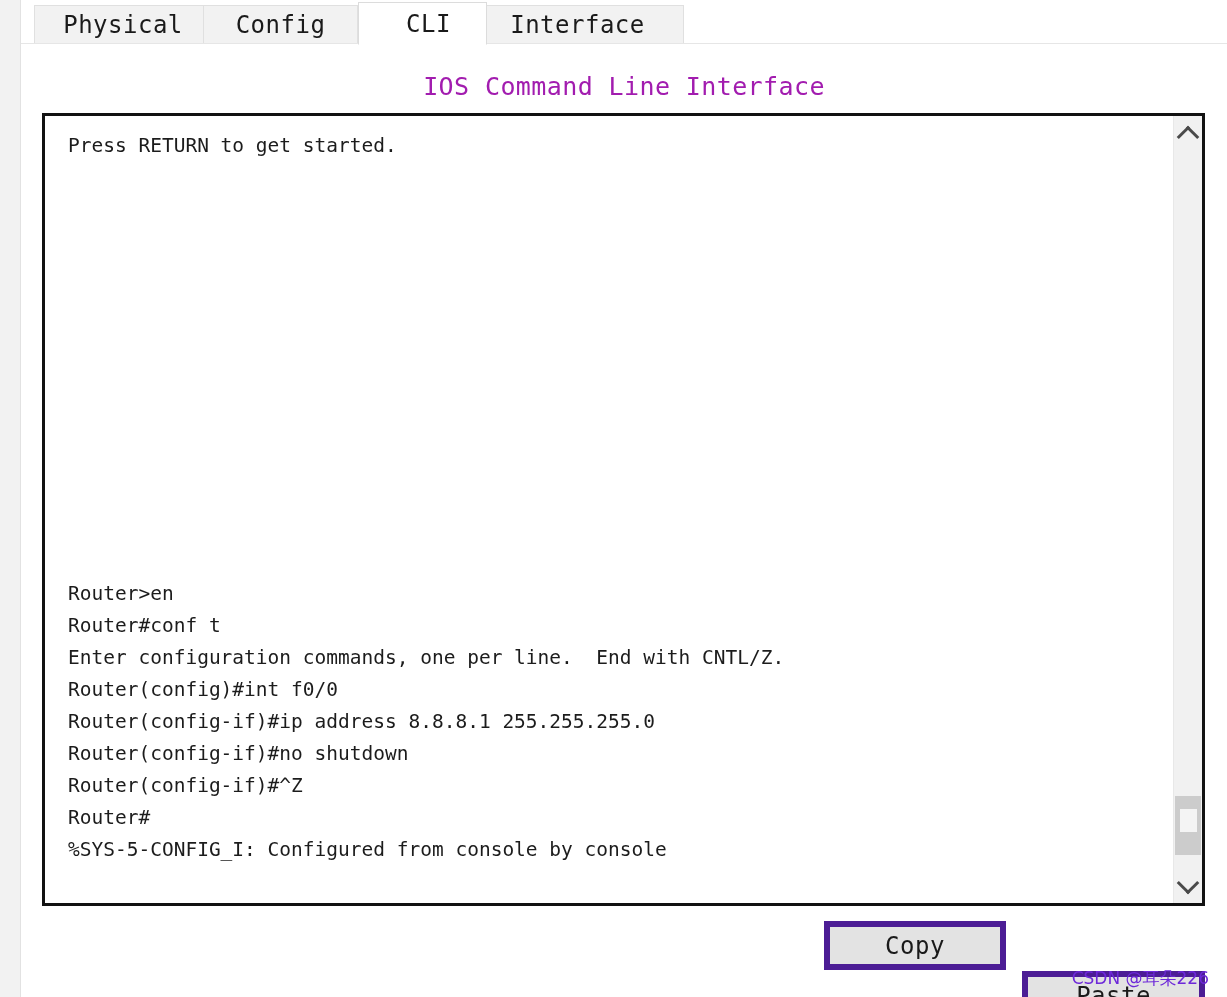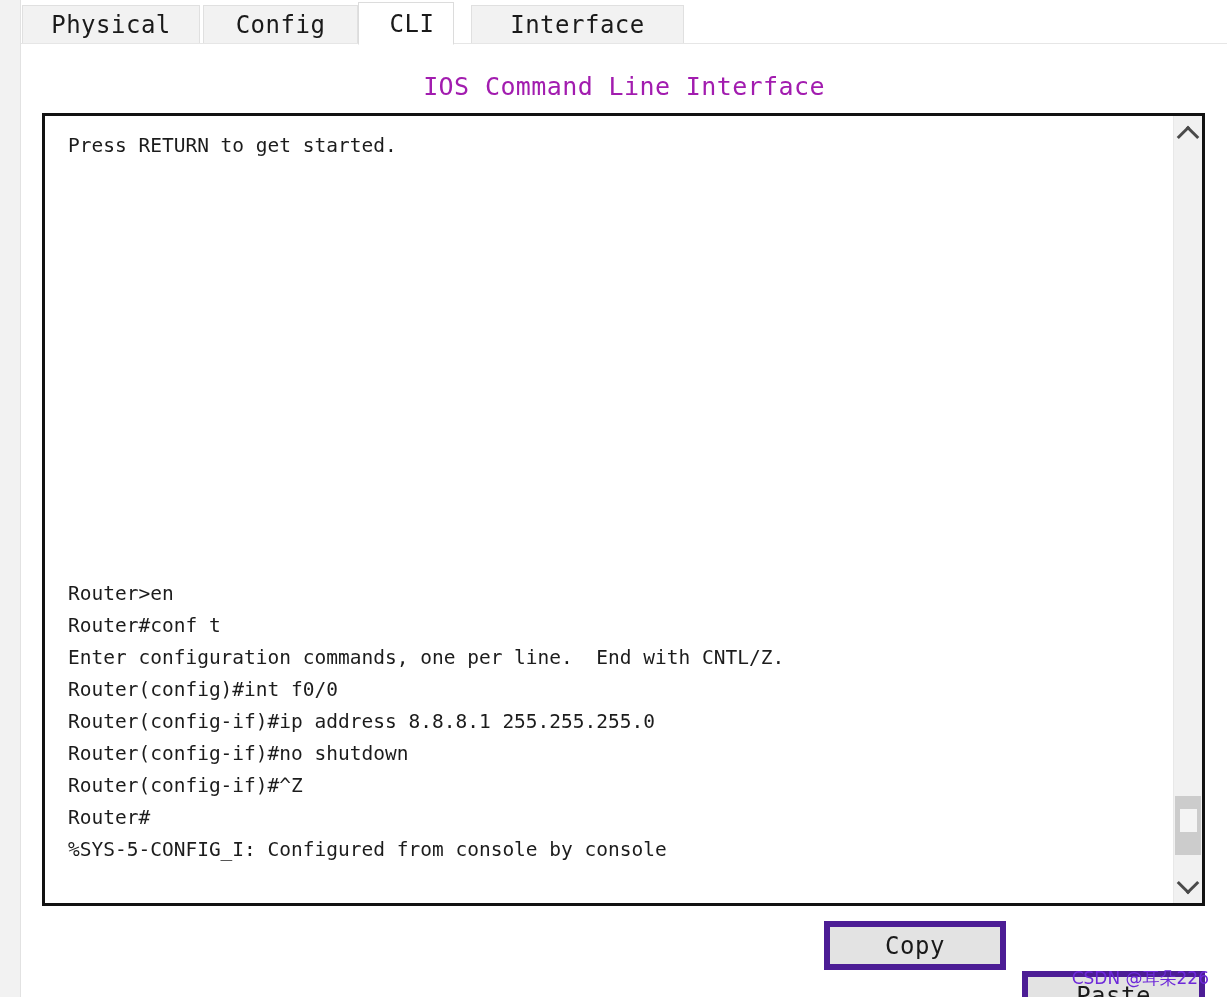--- a/index.html
+++ b/index.html
@@ -60,23 +60,23 @@
     user-select: none;
   }
   .tab.active {
     background: #ffffff;
     border: 1px solid #dcdcdc;
     border-bottom: 1px solid #ffffff;
     top: 2px;
     height: 43px;
     z-index: 5;
   }
-  #tab-physical { left: 1px;   width: 178px; }
+  #tab-physical { left: 13px;   width: 178px; }
   #tab-config   { left: 182px; width: 155px; }
-  #tab-cli      { left: 337px; width: 96px; padding-left: 12px; }
+  #tab-cli      { left: 337px; width: 129px; padding-left: 12px; }
   #tab-attributes { left: 450px; width: 213px; }
 
   
   .cli-title {
     position: absolute;
     left: 21px;
     top: 72px;
     width: 1206px;
     text-align: center;
     font-family: "DejaVu Sans Mono", monospace;

